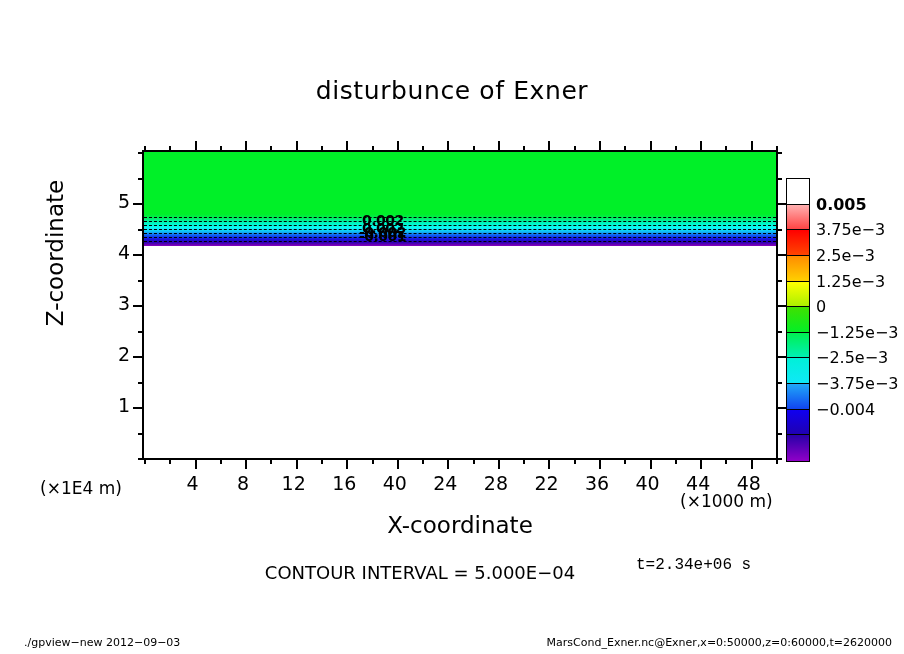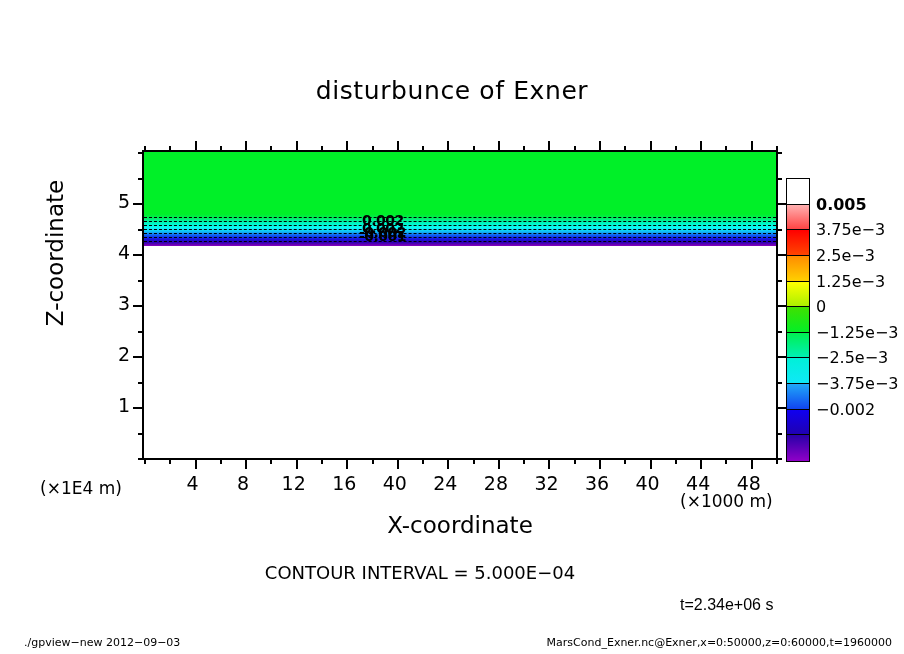--- a/index.html
+++ b/index.html
@@ -196,25 +196,24 @@
     top: 562px;
     width: 840px;
     text-align: center;
     font-size: 18px;
     font-family: "DejaVu Sans", sans-serif;
     white-space: nowrap;
   }
   #time-stamp {
     position: absolute;
     left: 636px;
-    top: 596px;
+    top: 556px;
     font-size: 16px;
-    font-family: Liberation Sans, sans-serif;
-    white-space: nowrap;
-    margin-left: 44px;
+    font-family: Liberation Mono, monospace;
+    white-space: nowrap;
   }
   #footer-left {
     position: absolute;
     left: 24px;
     top: 636px;
     font-size: 11px;
     font-family: "DejaVu Sans", sans-serif;
     white-space: nowrap;
   }
   #footer-right {
@@ -348,36 +347,36 @@
     <div class="cb-band" style="top: 230.727px; height: 27.4364px; background: linear-gradient(rgb(16, 0, 240), rgb(32, 0, 176));"></div>
     <div class="cb-band" style="top: 256.364px; height: 27.4364px; background: linear-gradient(rgb(40, 0, 168), rgb(144, 0, 200));"></div>
     <div class="cb-label" style="top: 25.6364px; font-weight: bold;">0.005</div>
     <div class="cb-label" style="top: 51.2727px;">3.75e−3</div>
     <div class="cb-label" style="top: 76.9091px;">2.5e−3</div>
     <div class="cb-label" style="top: 102.545px;">1.25e−3</div>
     <div class="cb-label" style="top: 128.182px;">0</div>
     <div class="cb-label" style="top: 153.818px;">−1.25e−3</div>
     <div class="cb-label" style="top: 179.455px;">−2.5e−3</div>
     <div class="cb-label" style="top: 205.091px;">−3.75e−3</div>
-    <div class="cb-label" style="top: 230.727px;">−0.002</div>
+    <div class="cb-label" style="top: 230.727px;">−0.004</div>
   </div>
 
 <div id="contour-interval">CONTOUR INTERVAL = 5.000E−04</div>
 <div id="time-stamp">t=2.34e+06 s</div>
 <div id="footer-left">./gpview−new  2012−09−03</div>
-<div id="footer-right">MarsCond_Exner.nc@Exner,x=0:50000,z=0:60000,t=1960000</div>
+<div id="footer-right">MarsCond_Exner.nc@Exner,x=0:50000,z=0:60000,t=2620000</div>
 
 <div class="tick-label-x" style="left: 192.56px; top: 472px;">4</div>
 <div class="tick-label-x" style="left: 243.12px; top: 472px;">8</div>
 <div class="tick-label-x" style="left: 293.68px; top: 472px;">12</div>
 <div class="tick-label-x" style="left: 344.24px; top: 472px;">16</div>
 <div class="tick-label-x" style="left: 394.8px; top: 472px;">40</div>
 <div class="tick-label-x" style="left: 445.36px; top: 472px;">24</div>
 <div class="tick-label-x" style="left: 495.92px; top: 472px; text-align: right;">28</div>
-<div class="tick-label-x" style="left: 546.48px; top: 472px;">32</div>
+<div class="tick-label-x" style="left: 546.48px; top: 472px;">22</div>
 <div class="tick-label-x" style="left: 597.04px; top: 472px;">36</div>
 <div class="tick-label-x" style="left: 647.6px; top: 472px;">40</div>
 <div class="tick-label-x" style="left: 698.16px; top: 472px;">44</div>
 <div class="tick-label-x" style="left: 748.72px; top: 472px;">48</div>
 <div class="tick-label-y" style="left: 108px; width: 22px; top: 405px;">1</div>
 <div class="tick-label-y" style="left: 108px; width: 22px; top: 354px;">2</div>
 <div class="tick-label-y" style="left: 108px; width: 22px; top: 303px;">3</div>
 <div class="tick-label-y" style="left: 108px; width: 22px; top: 252px;">4</div>
 <div class="tick-label-y" style="left: 108px; width: 22px; top: 201px;">5</div>
 

